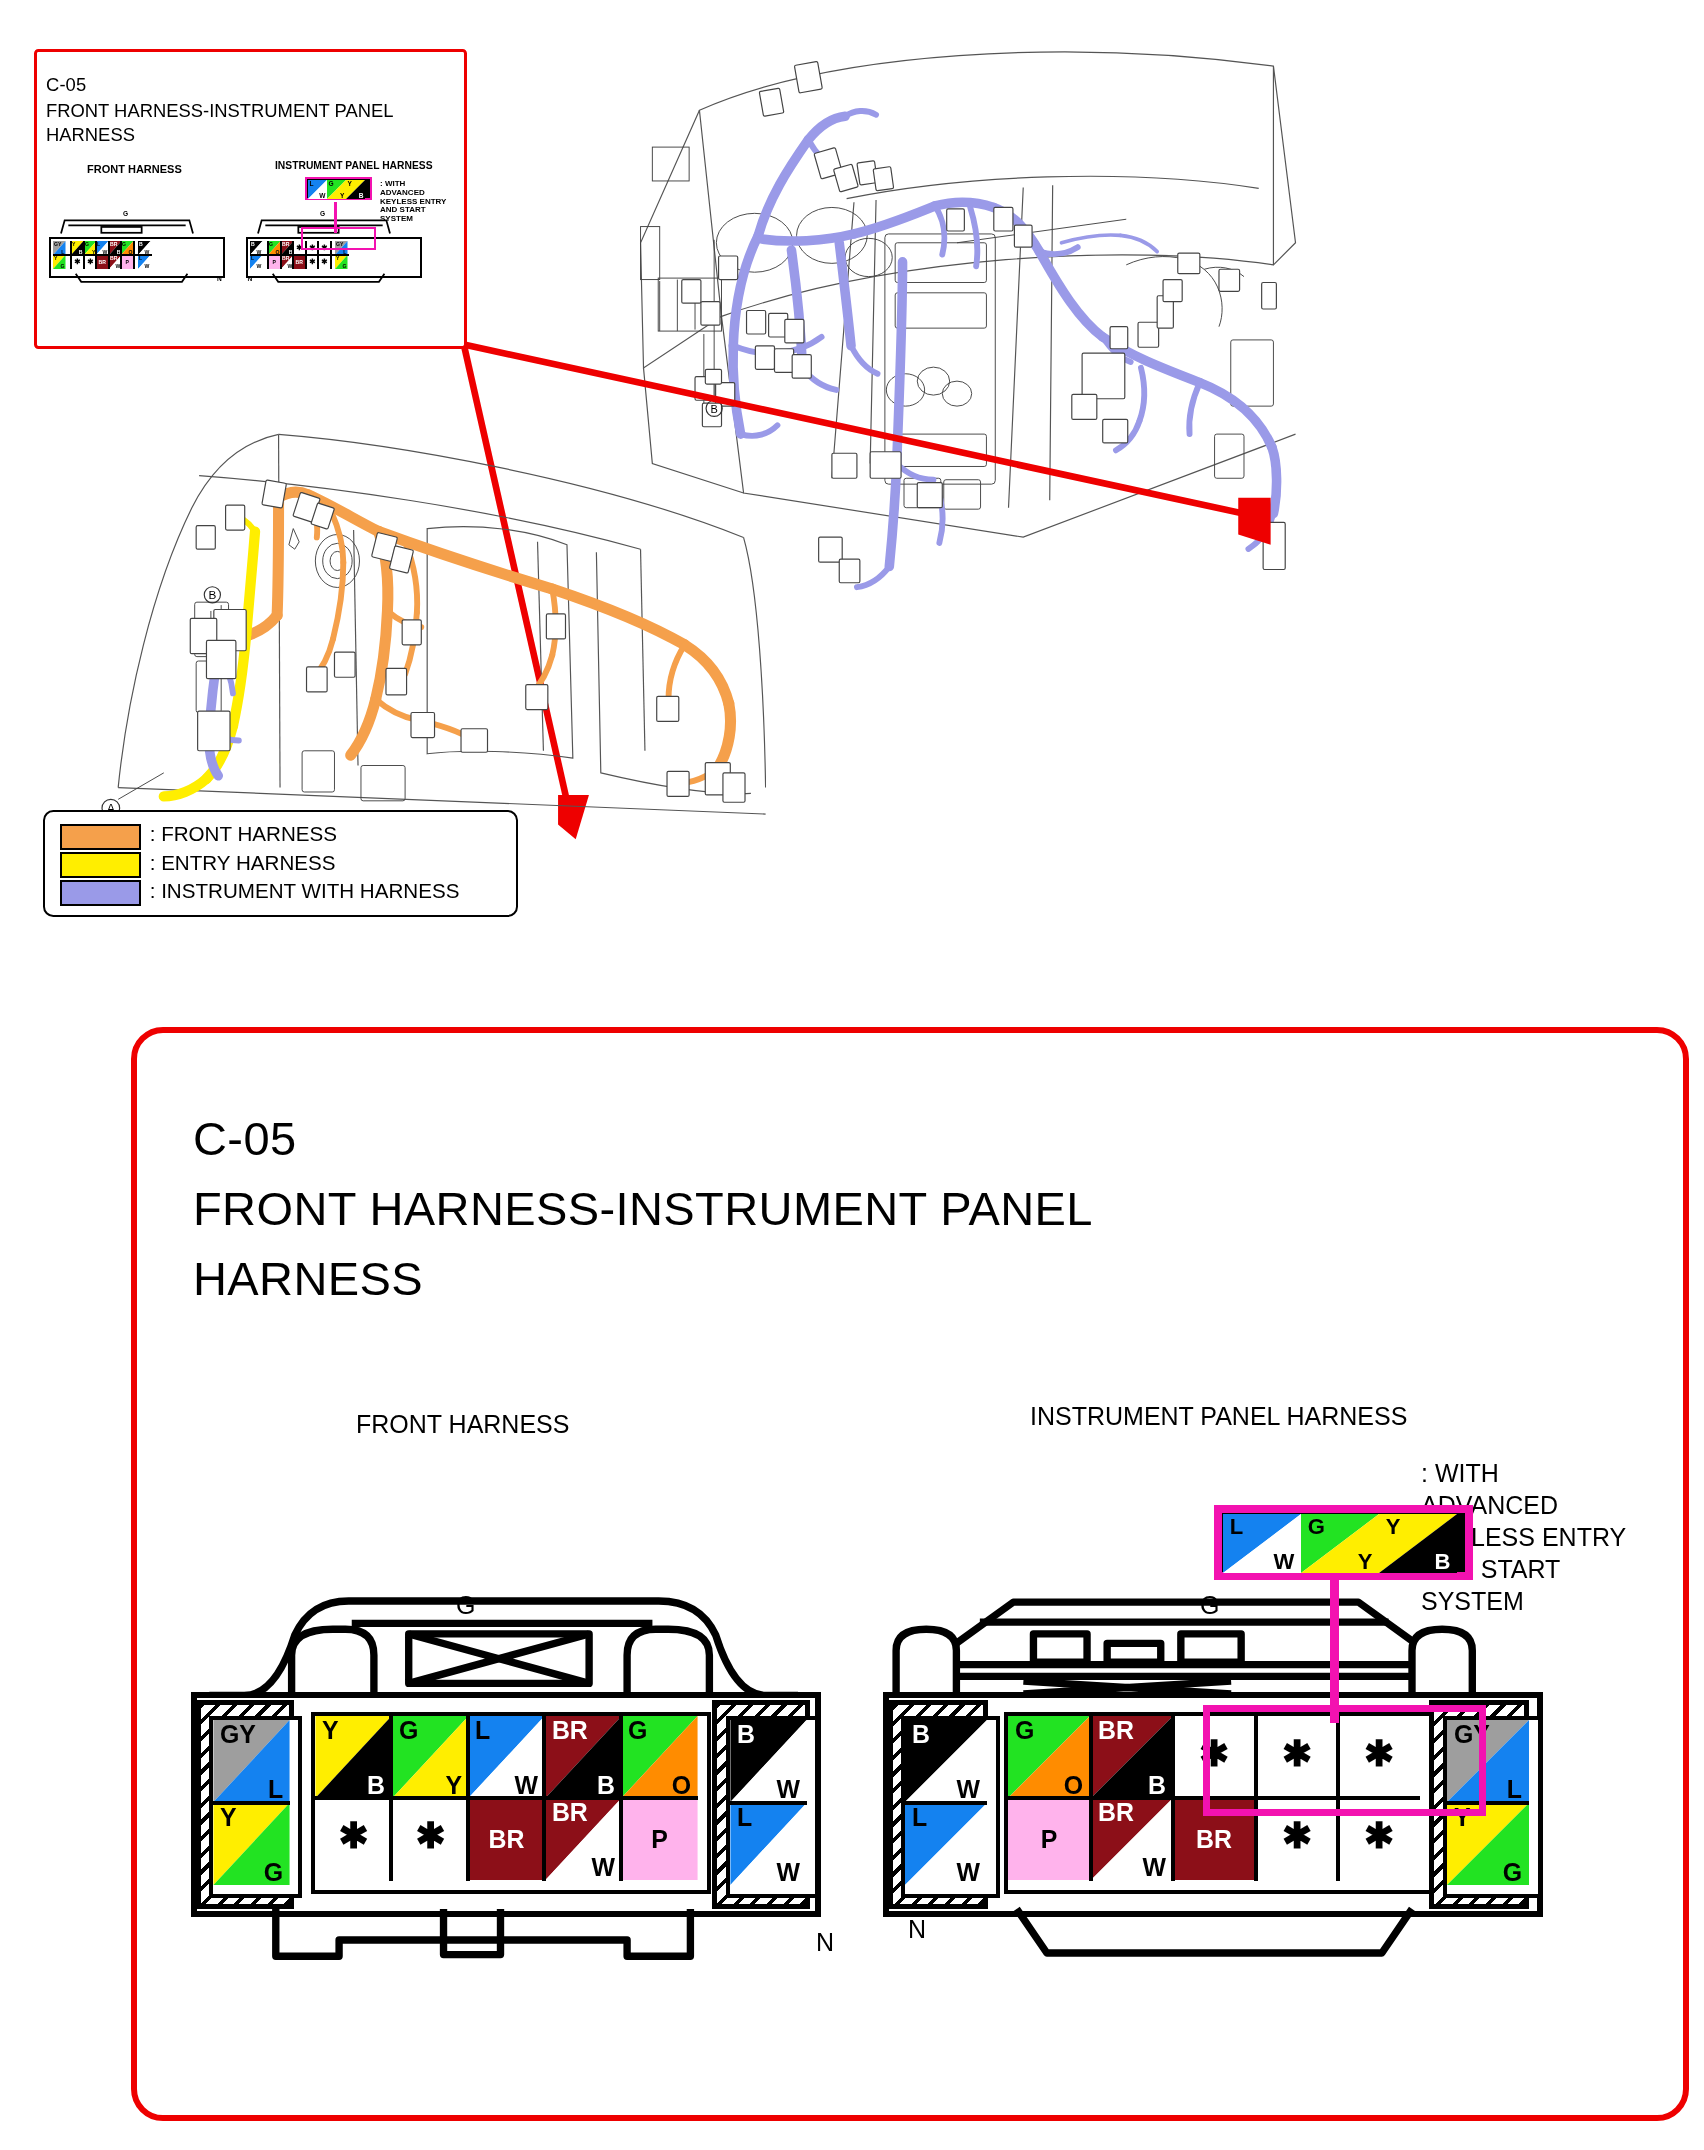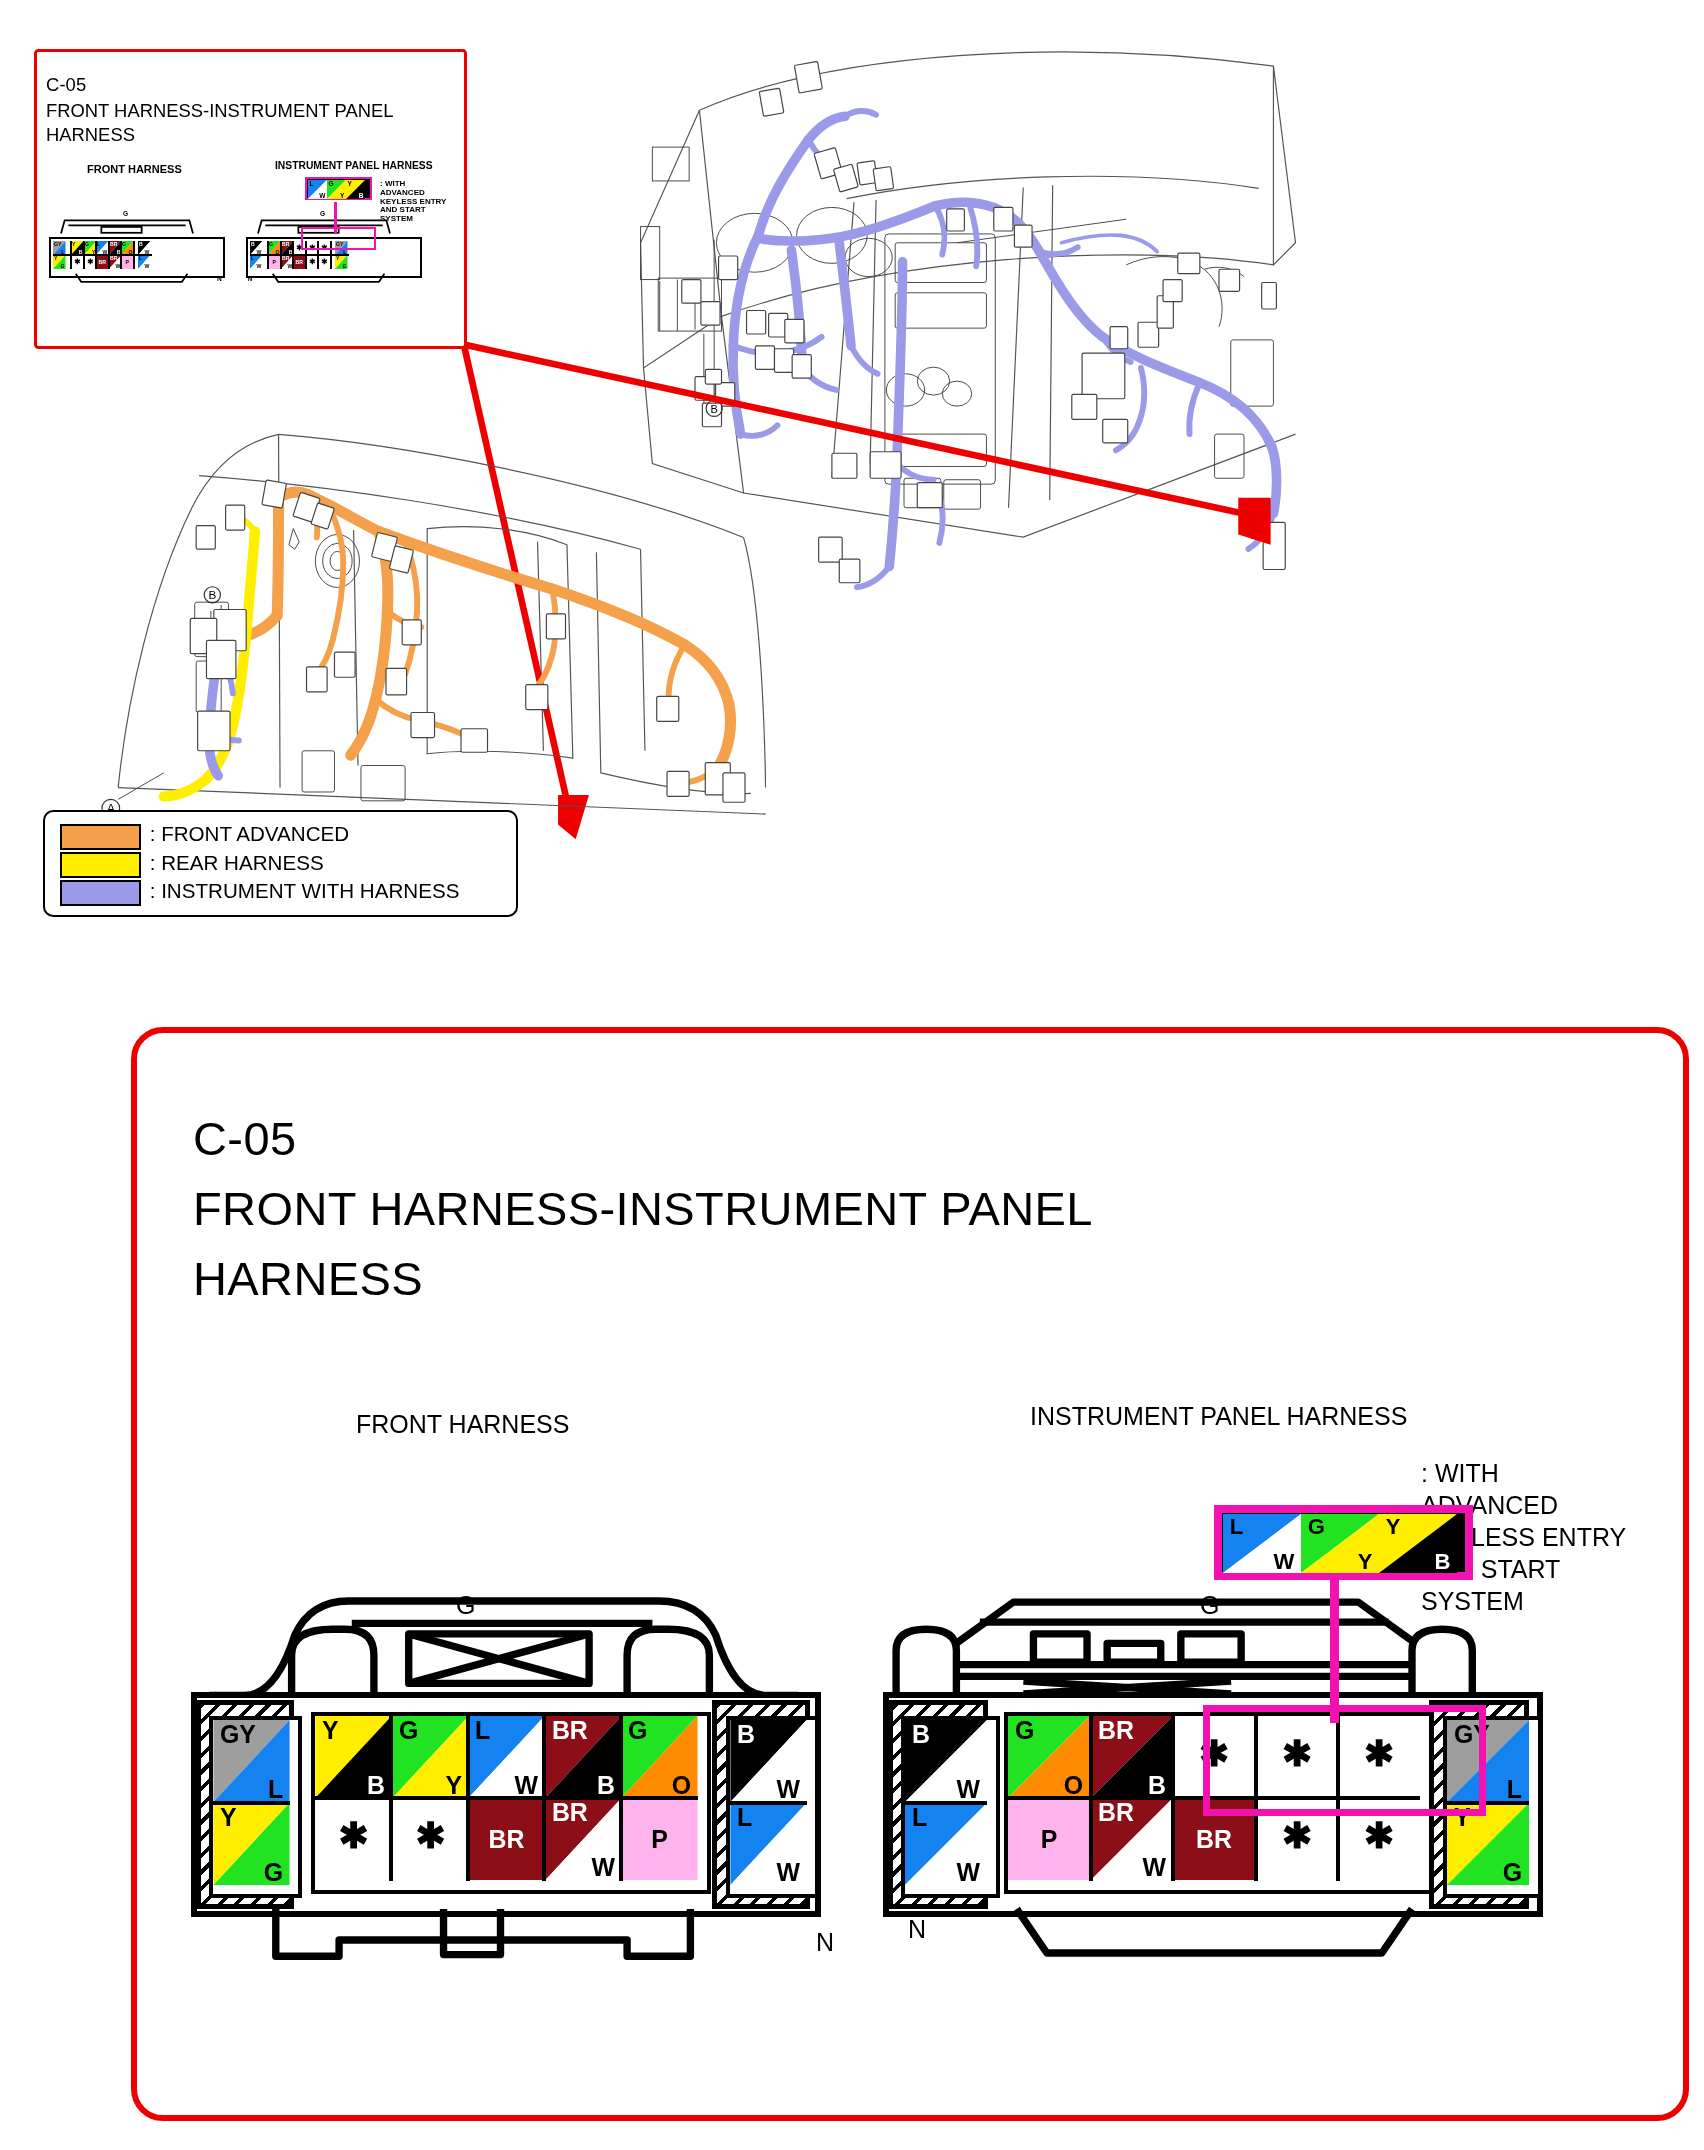--- a/index.html
+++ b/index.html
@@ -597,25 +597,25 @@
         <text x="23.79" y="24.38" font-size="9" text-anchor="end" font-family="Liberation Sans, sans-serif" font-weight="bold" fill="#fff">B</text>
       </svg>
     </div>
     <div style="position: absolute; left: 29px; top: 25px; width: 2.9px; height: 31px; background: rgb(243, 18, 176);"></div>
     <div style="position: absolute; left: -3.7px; top: 50px; width: 71px; height: 19px; border: 2.9px solid rgb(243, 18, 176);"></div>
   </div>
 
 <div id="legend" class="abs">
   <div class="legend-row" style="top:11.8px;">
     <span class="legend-swatch" style="background:#f5a04b"></span>
-    <span class="legend-text">: FRONT ADVANCED</span>
+    <span class="legend-text">: FRONT HARNESS</span>
   </div>
   <div class="legend-row" style="top:40px;">
     <span class="legend-swatch" style="background:#ffee00"></span>
-    <span class="legend-text">: REAR HARNESS</span>
+    <span class="legend-text">: ENTRY HARNESS</span>
   </div>
   <div class="legend-row" style="top:68px;">
     <span class="legend-swatch" style="background:#9a9ae8"></span>
     <span class="legend-text">: INSTRUMENT WITH HARNESS</span>
   </div>
 </div>
 
 <div id="main-panel" class="abs"></div>
 <div id="main-code" class="abs" style="z-index:5">C-05</div>
 <div id="main-t1" class="abs" style="z-index:5">FRONT HARNESS-INSTRUMENT PANEL</div>

